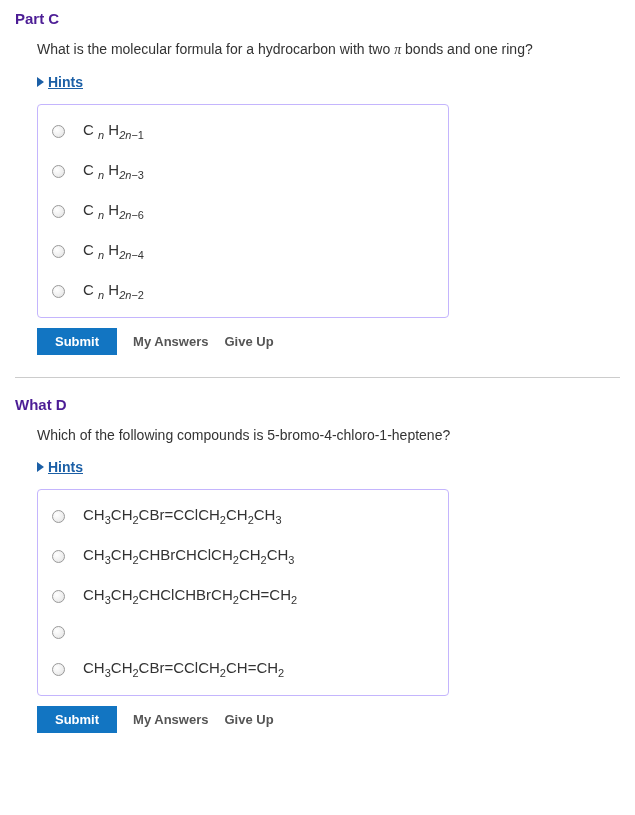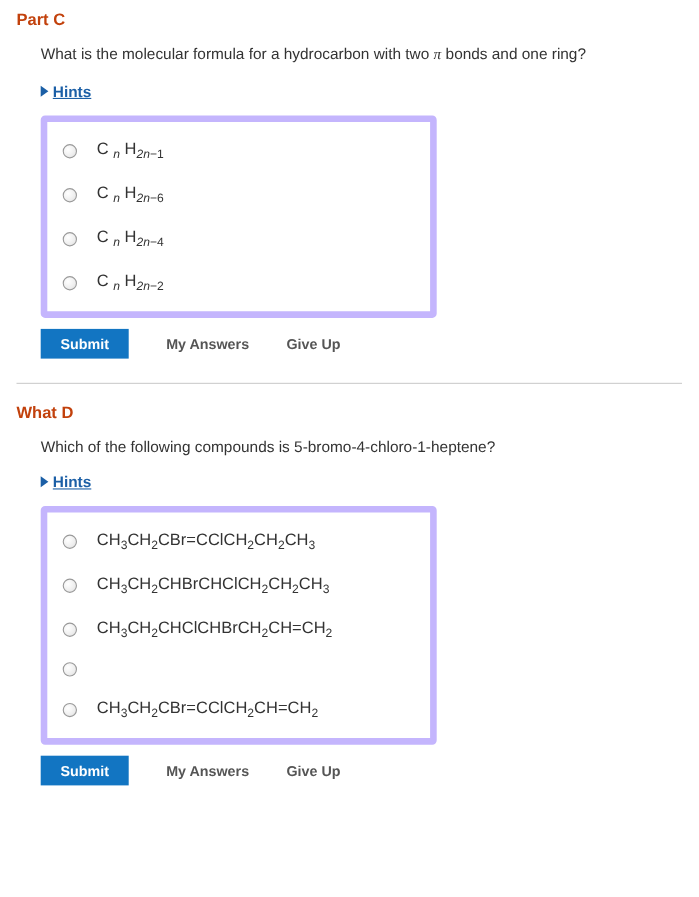--- a/index.html
+++ b/index.html
@@ -14,21 +14,21 @@
       background: #fff;
       padding: 10px 15px;
       width: 635px;
     }
     .part {
       margin-bottom: 8px;
     }
     .part-title {
       font-weight: bold;
       font-size: 15px;
-      color: #c2410c;
+      color: #4c1d95;
       margin-bottom: 14px;
     }
     .question-text {
       font-size: 14px;
       color: #333;
       margin-left: 22px;
       margin-bottom: 16px;
     }
     .hints-link {
       margin-left: 22px;
@@ -45,25 +45,25 @@
       border-left: 7px solid #1b5fa6;
     }
     .hints-link a {
       color: #1b5fa6;
       font-weight: bold;
       text-decoration: underline;
       font-size: 14px;
       cursor: pointer;
     }
     .options-box {
-      border: 6px solid #c4b5fd;
+      border: 1px solid #c4b5fd;
       border-radius: 4px;
       margin-left: 22px;
       padding: 16px 14px 10px 14px;
-      width: 360px;
+      width: 412px;
     }
     .option-row {
       display: flex;
       align-items: center;
       gap: 18px;
       margin-bottom: 20px;
     }
     .option-row:last-child {
       margin-bottom: 6px;
     }
@@ -86,21 +86,21 @@
       position: relative;
     }
     .ital {
       font-style: italic;
     }
     .buttons-row {
       margin-left: 22px;
       margin-top: 10px;
       display: flex;
       align-items: center;
-      gap: 18px;
+      gap: 0;
     }
     .submit-btn {
       background: #1275c2;
       color: #fff;
       font-weight: bold;
       font-size: 13px;
       border: none;
       padding: 6px 18px;
       cursor: pointer;
     }
@@ -130,20 +130,24 @@
     <span>What is the molecular formula for a hydrocarbon with two </span><span class="pi-symbol">π</span><span> bonds and one ring?</span>
   </div>
   <div class="hints-link">
     <div class="triangle"></div>
     <a>Hints</a>
   </div>
   <div class="options-box" id="options-c">
       <div class="option-row">
         <div class="radio"></div>
         <span class="formula">C <span class="sub ital">n</span> H<span class="sub"><span class="ital">2n</span>−1</span></span>
+      </div>
+      <div class="option-row">
+        <div class="radio"></div>
+        <span class="formula">C <span class="sub ital">n</span> H<span class="sub"><span class="ital">2n</span>−3</span></span>
       </div>
       <div class="option-row">
         <div class="radio"></div>
         <span class="formula">C <span class="sub ital">n</span> H<span class="sub"><span class="ital">2n</span>−6</span></span>
       </div>
       <div class="option-row">
         <div class="radio"></div>
         <span class="formula">C <span class="sub ital">n</span> H<span class="sub"><span class="ital">2n</span>−4</span></span>
       </div>
       <div class="option-row">

